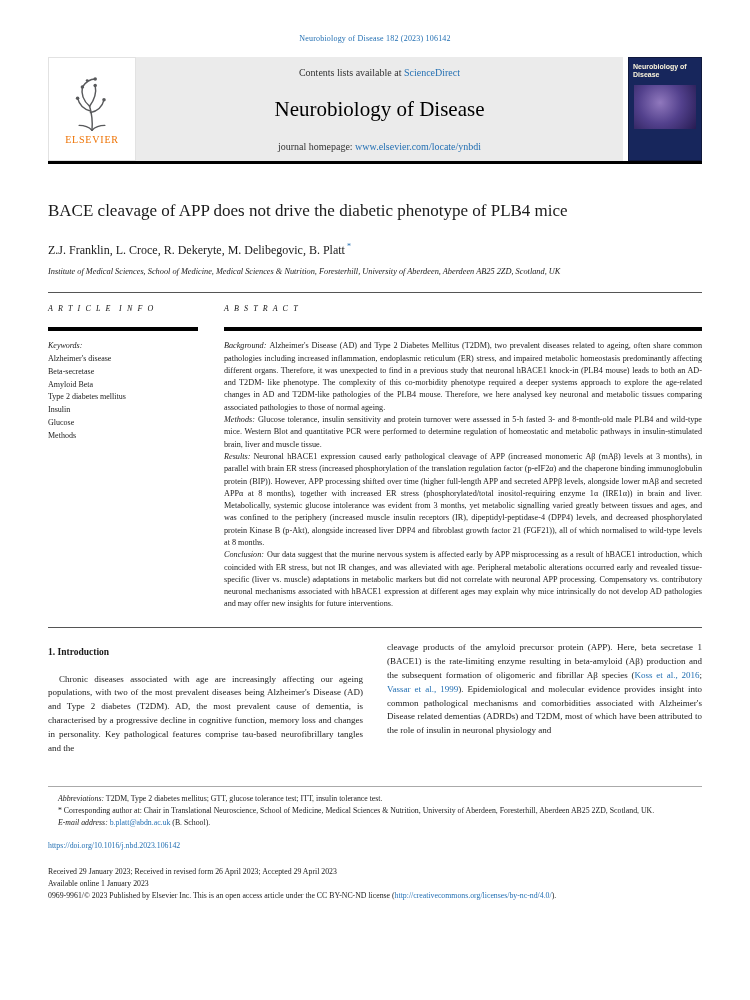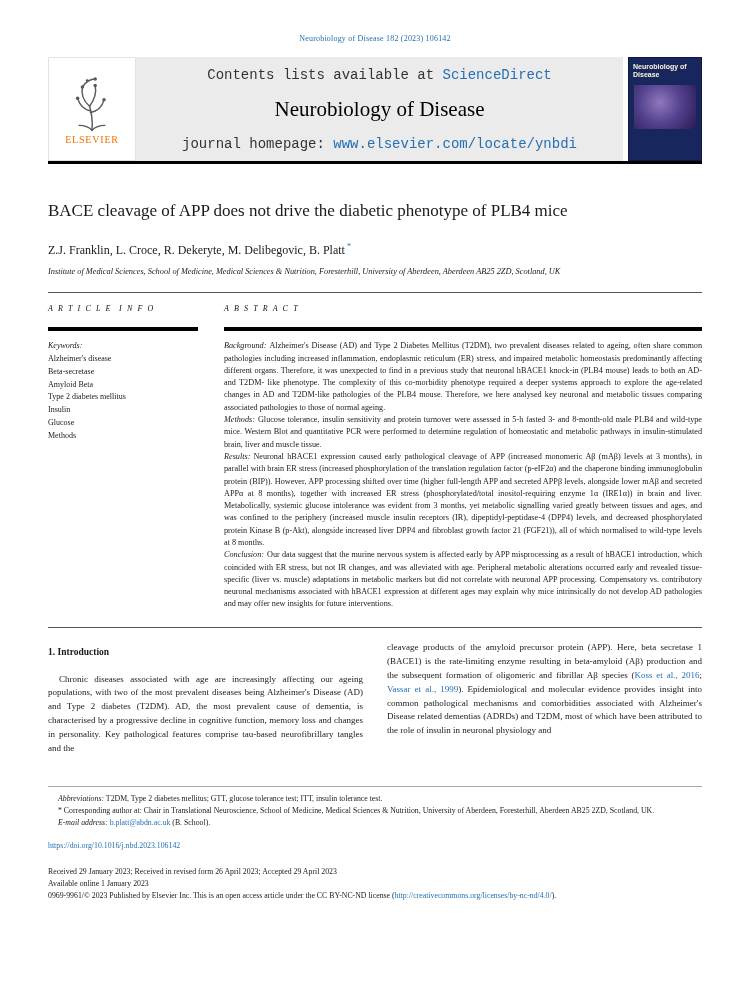--- a/index.html
+++ b/index.html
@@ -13,21 +13,21 @@
   html,body{margin:0;padding:0;background:#ffffff;}
   body{width:750px;height:1000px;overflow:hidden;font-family:"Liberation Serif",serif;color:var(--ink);}
   .page{width:750px;height:1000px;padding:34px 48px 0 48px;position:relative;overflow:hidden;}
 
   .citation{text-align:center;font-size:8px;color:var(--link);letter-spacing:.2px;}
 
   .header{margin-top:14px;display:flex;align-items:stretch;height:104px;}
   .logo-box{width:88px;background:#fff;border:1px solid #e2e2e2;display:flex;flex-direction:column;align-items:center;justify-content:center;padding:4px 2px;}
   .logo-text{font-size:10px;color:var(--orange);letter-spacing:.8px;margin-top:2px;font-family:"Liberation Serif",serif;}
   .header-center{flex:1;background:var(--header-gray);display:flex;flex-direction:column;justify-content:space-between;text-align:center;padding:10px 6px 9px;}
-  .contents-line,.homepage-line{font-family:Liberation Mono, monospace;font-size:14px;color:#333;}
+  .contents-line,.homepage-line{font-family:Liberation Serif, serif;font-size:10px;color:#333;}
   .journal-title{font-size:21px;color:#000;}
   .link{color:var(--link);text-decoration:none;cursor:pointer;}
   .cover{width:74px;margin-left:5px;background:var(--cover-navy);border:1px solid #10193d;display:flex;flex-direction:column;}
   .cover-title{padding:5px 4px 2px;font-family:"Liberation Sans",sans-serif;font-weight:bold;font-size:7px;line-height:1.2;color:#fdf6dd;}
   .cover-img{margin:3px 5px 2px;height:44px;background:radial-gradient(circle at 42% 40%, #9078bd 0%, #53418d 48%, #261b52 100%);}
   .cover-foot{flex:1;}
 
   .thick-rule{height:3px;background:#000;}
 
   .article-title{margin:36px 0 0;font-size:17px;font-weight:400;line-height:1.25;}

